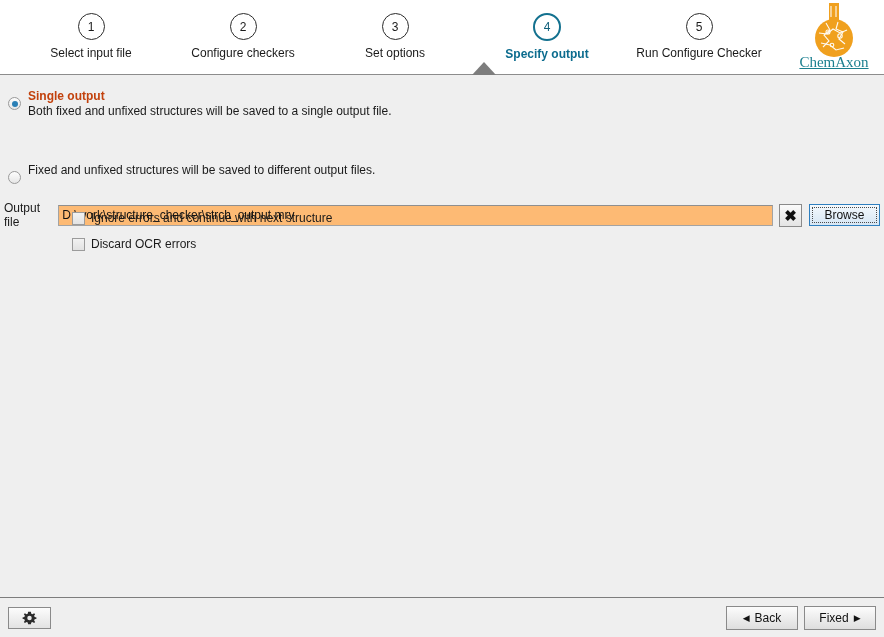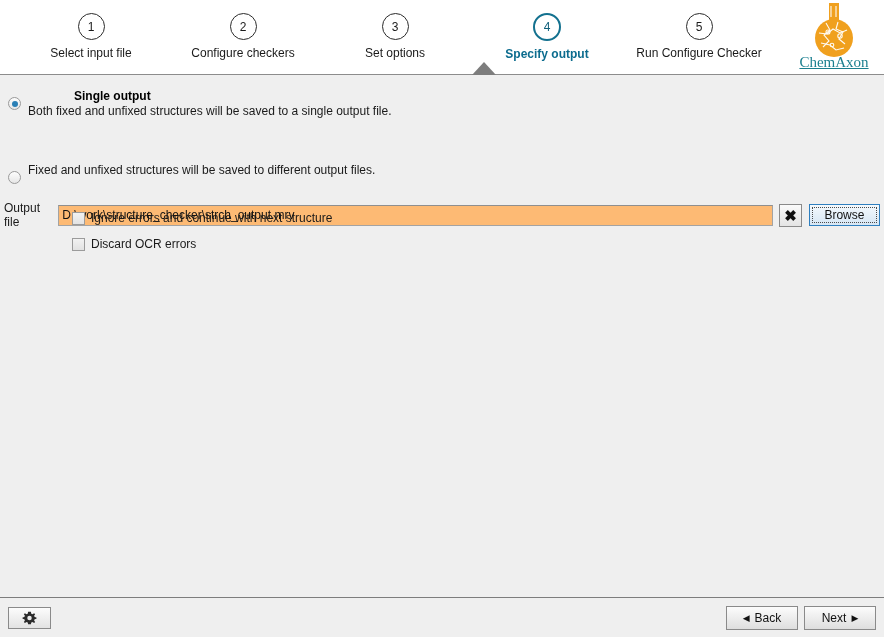--- a/index.html
+++ b/index.html
@@ -149,24 +149,23 @@
     content: "";
     position: absolute;
     left: 2.5px; top: 2.5px;
     width: 6px; height: 6px;
     border-radius: 50%;
     background: #2a7fb5;
   }
   .opt-title {
     font-size: 12px;
     font-weight: bold;
-    color: #000000;
+    color: #c2410c;
     line-height: 14px;
     margin-bottom: 1px;
-    margin-left: 46px;
   }
   .opt-desc {
     font-size: 12px;
     color: #1a1a1a;
     line-height: 14px;
     text-align: right;
   }
 
   
   #output-file-row {
@@ -420,18 +419,18 @@
       <circle cx="8" cy="7.5" r="2.4" fill="#e9e9e9"></circle>
     </svg>
   </div>
 
   <div id="nav-buttons">
     <div class="nav-button">
       <span class="arrow">◀</span>
       <span>Back</span>
     </div>
     <div class="nav-button">
-      <span>Next</span>
+      <span>Fixed</span>
       <span class="arrow">▶</span>
     </div>
   </div>
 
 </div>
 
 </body></html>

